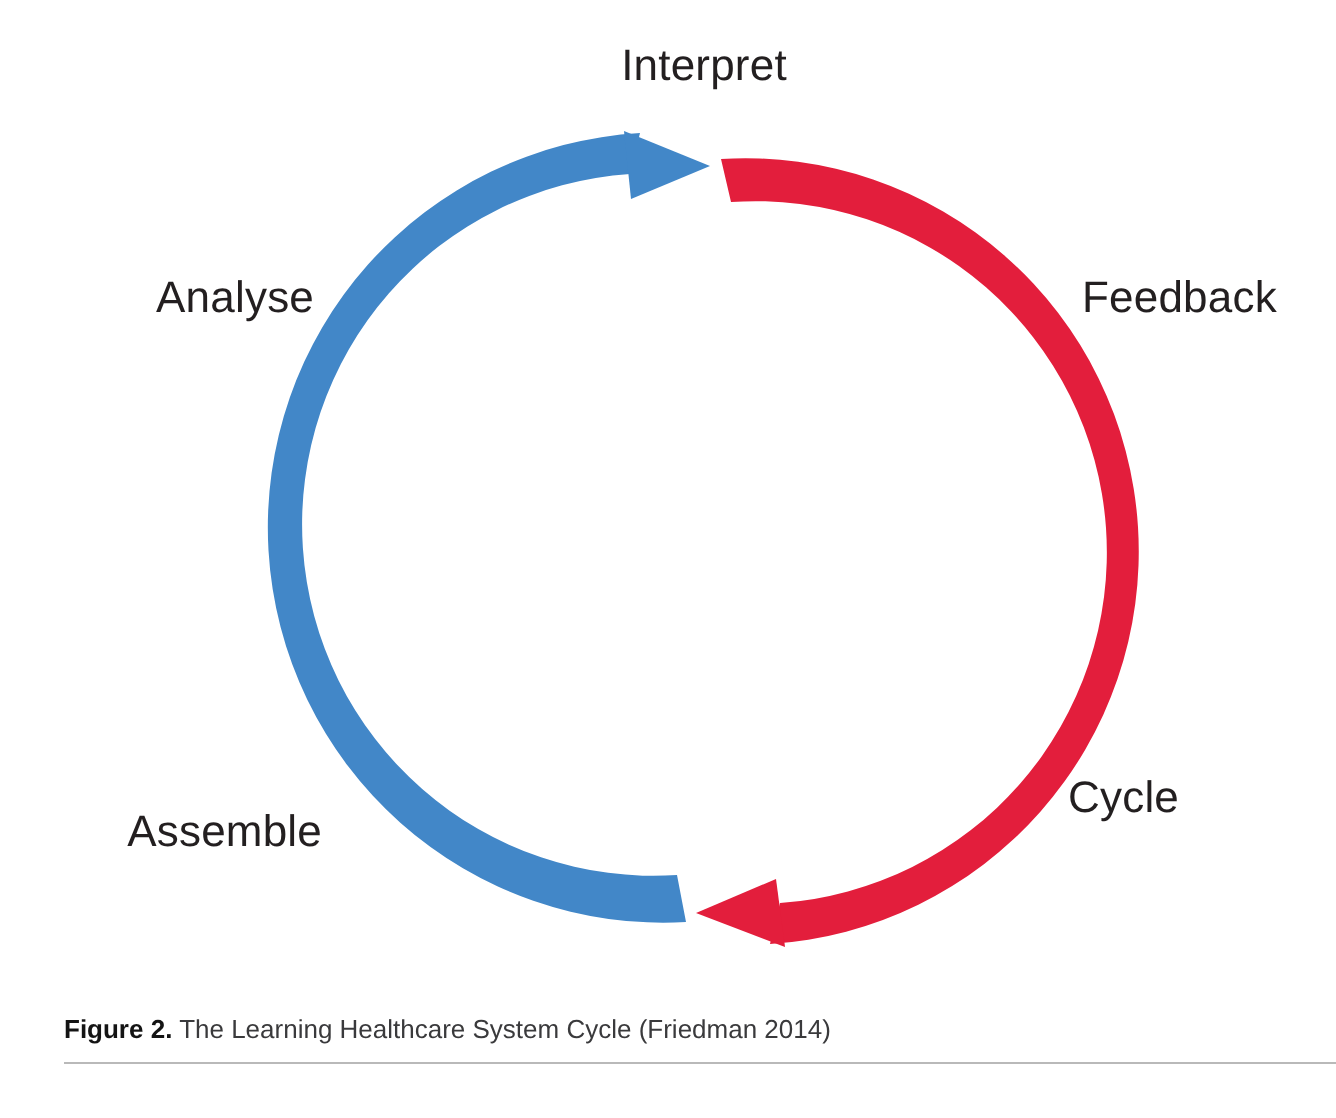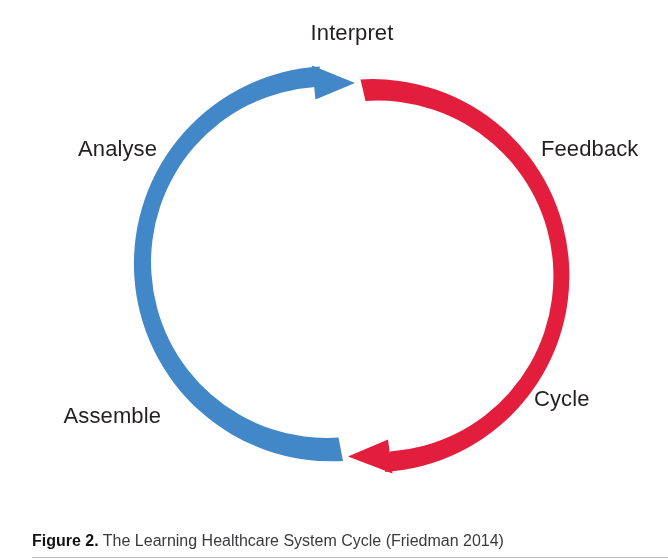--- a/index.html
+++ b/index.html
@@ -56,25 +56,24 @@
 
   
   #caption-block {
     position: absolute;
     left: 32px;
     top: 505px;
     width: 636px;
   }
   #caption-text {
     font-family: "Liberation Sans", sans-serif;
-    font-size: 16px;
+    font-size: 13px;
     line-height: 20px;
     color: #3a3a3c;
     white-space: nowrap;
-    margin-top: 26px;
   }
   #caption-label {
     font-weight: bold;
     color: #141414;
   }
   #caption-rule {
     margin-top: 6px;
     height: 1px;
     width: 636px;
     background: #b9b9b9;

